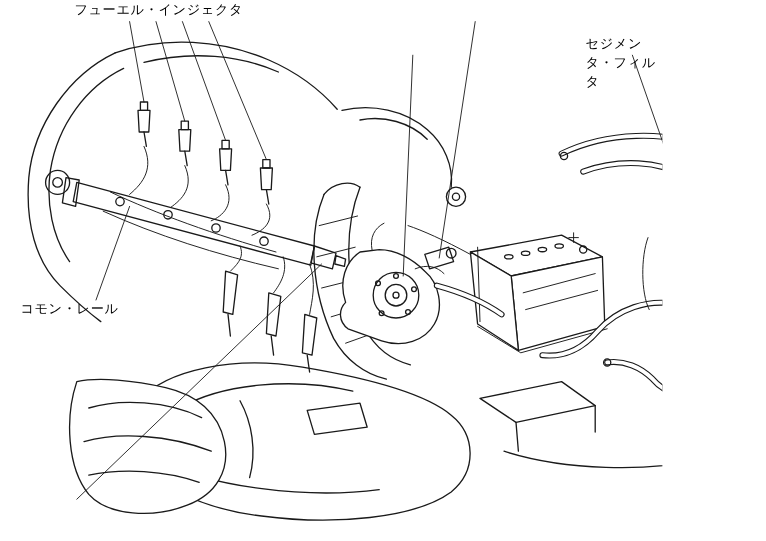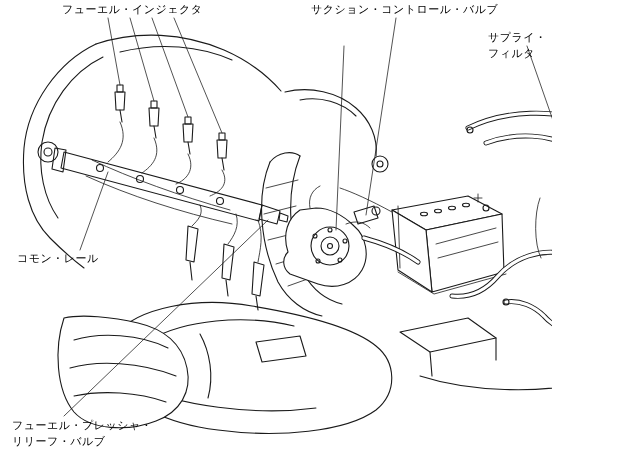--- a/index.html
+++ b/index.html
@@ -190,19 +190,16 @@
       <line class="leader" x1="396" y1="18" x2="366" y2="215"></line>
       <line class="leader" x1="344" y1="46" x2="336" y2="230"></line>
       <line class="leader" x1="527" y1="46" x2="578" y2="192"></line>
       <line class="leader" x1="80" y1="250" x2="108" y2="172"></line>
       <line class="leader" x1="64" y1="416" x2="268" y2="220"></line>
       <line class="leader" x1="566" y1="414" x2="590" y2="310"></line>
     </g>
   </svg>
 
   <div class="label" style="left:62px;top:2px">フューエル・インジェクタ</div>
-  <div class="label" style="left:311px;top:2px">サクション・コントロール・バルブ</div>
-  <div class="label" style="left:488px;top:30px">サプライ・フィルタ</div>
+  <div class="label" style="left:488px;top:30px">セジメンタ・フィルタ</div>
   <div class="label" style="left:17px;top:251px">コモン・レール</div>
-  <div class="label" style="left:12px;top:418px">フューエル・プレッシャ・
-リリーフ・バルブ</div>
 
 </div>
 
 </body></html>

